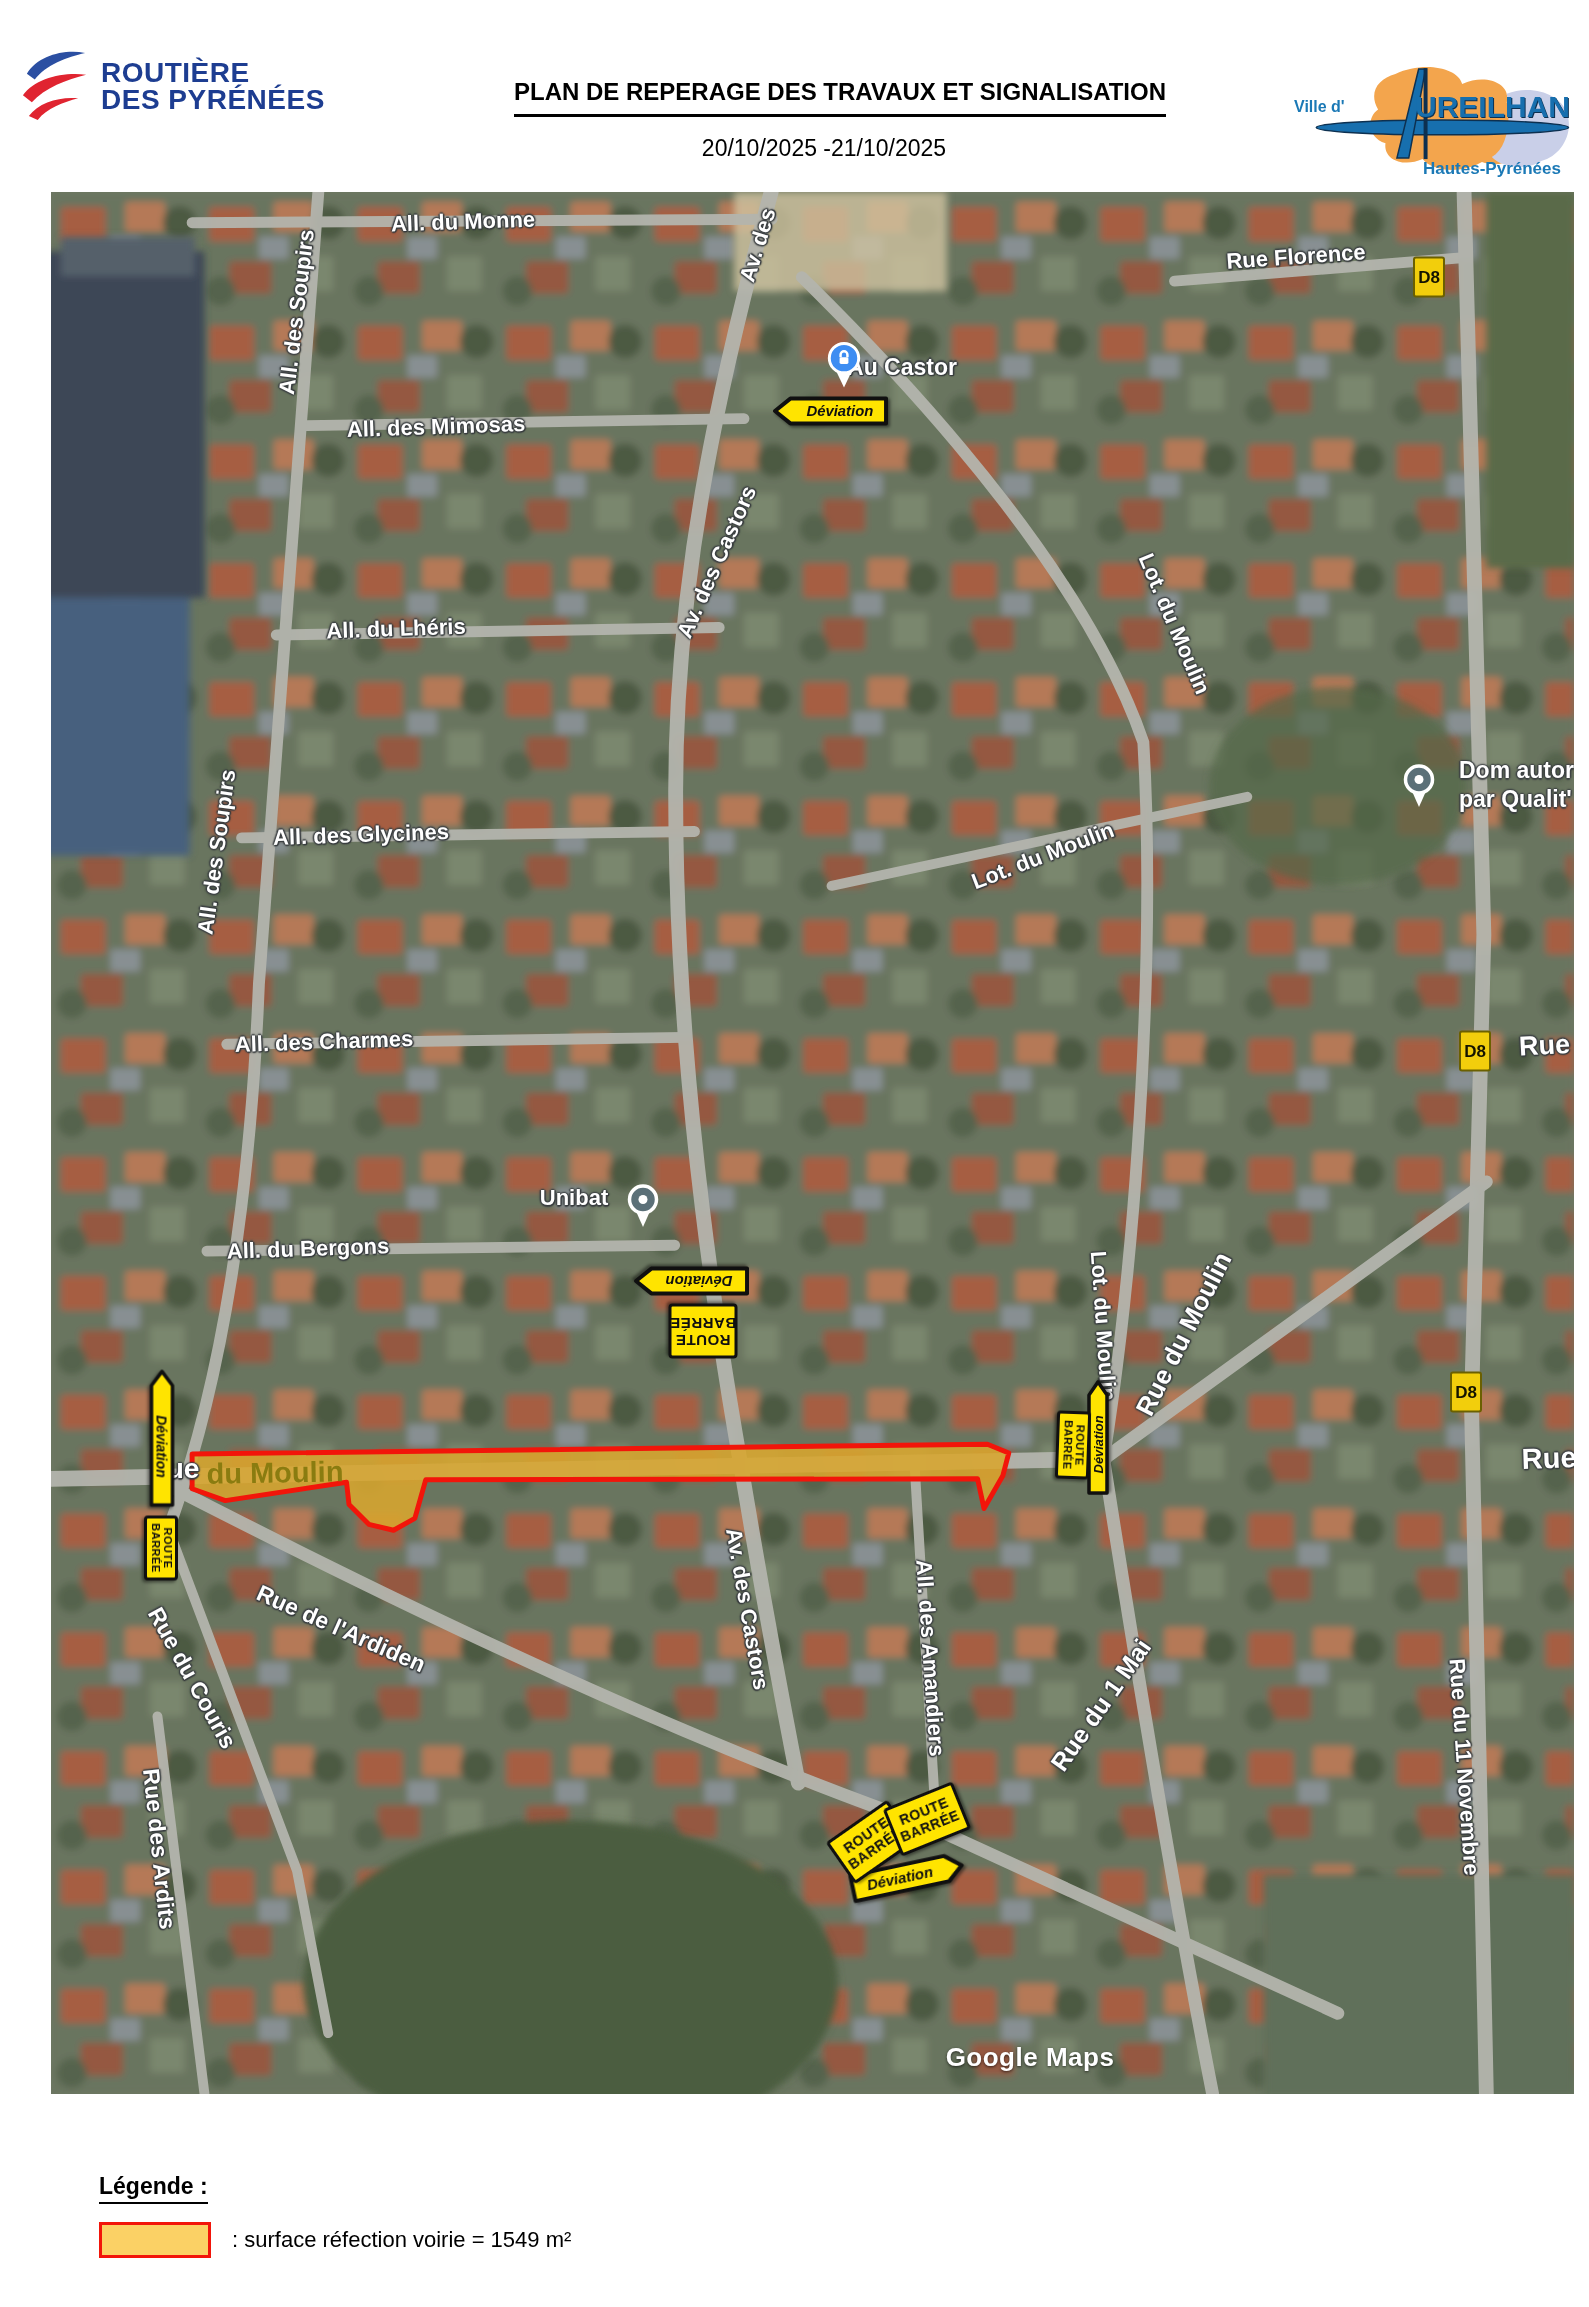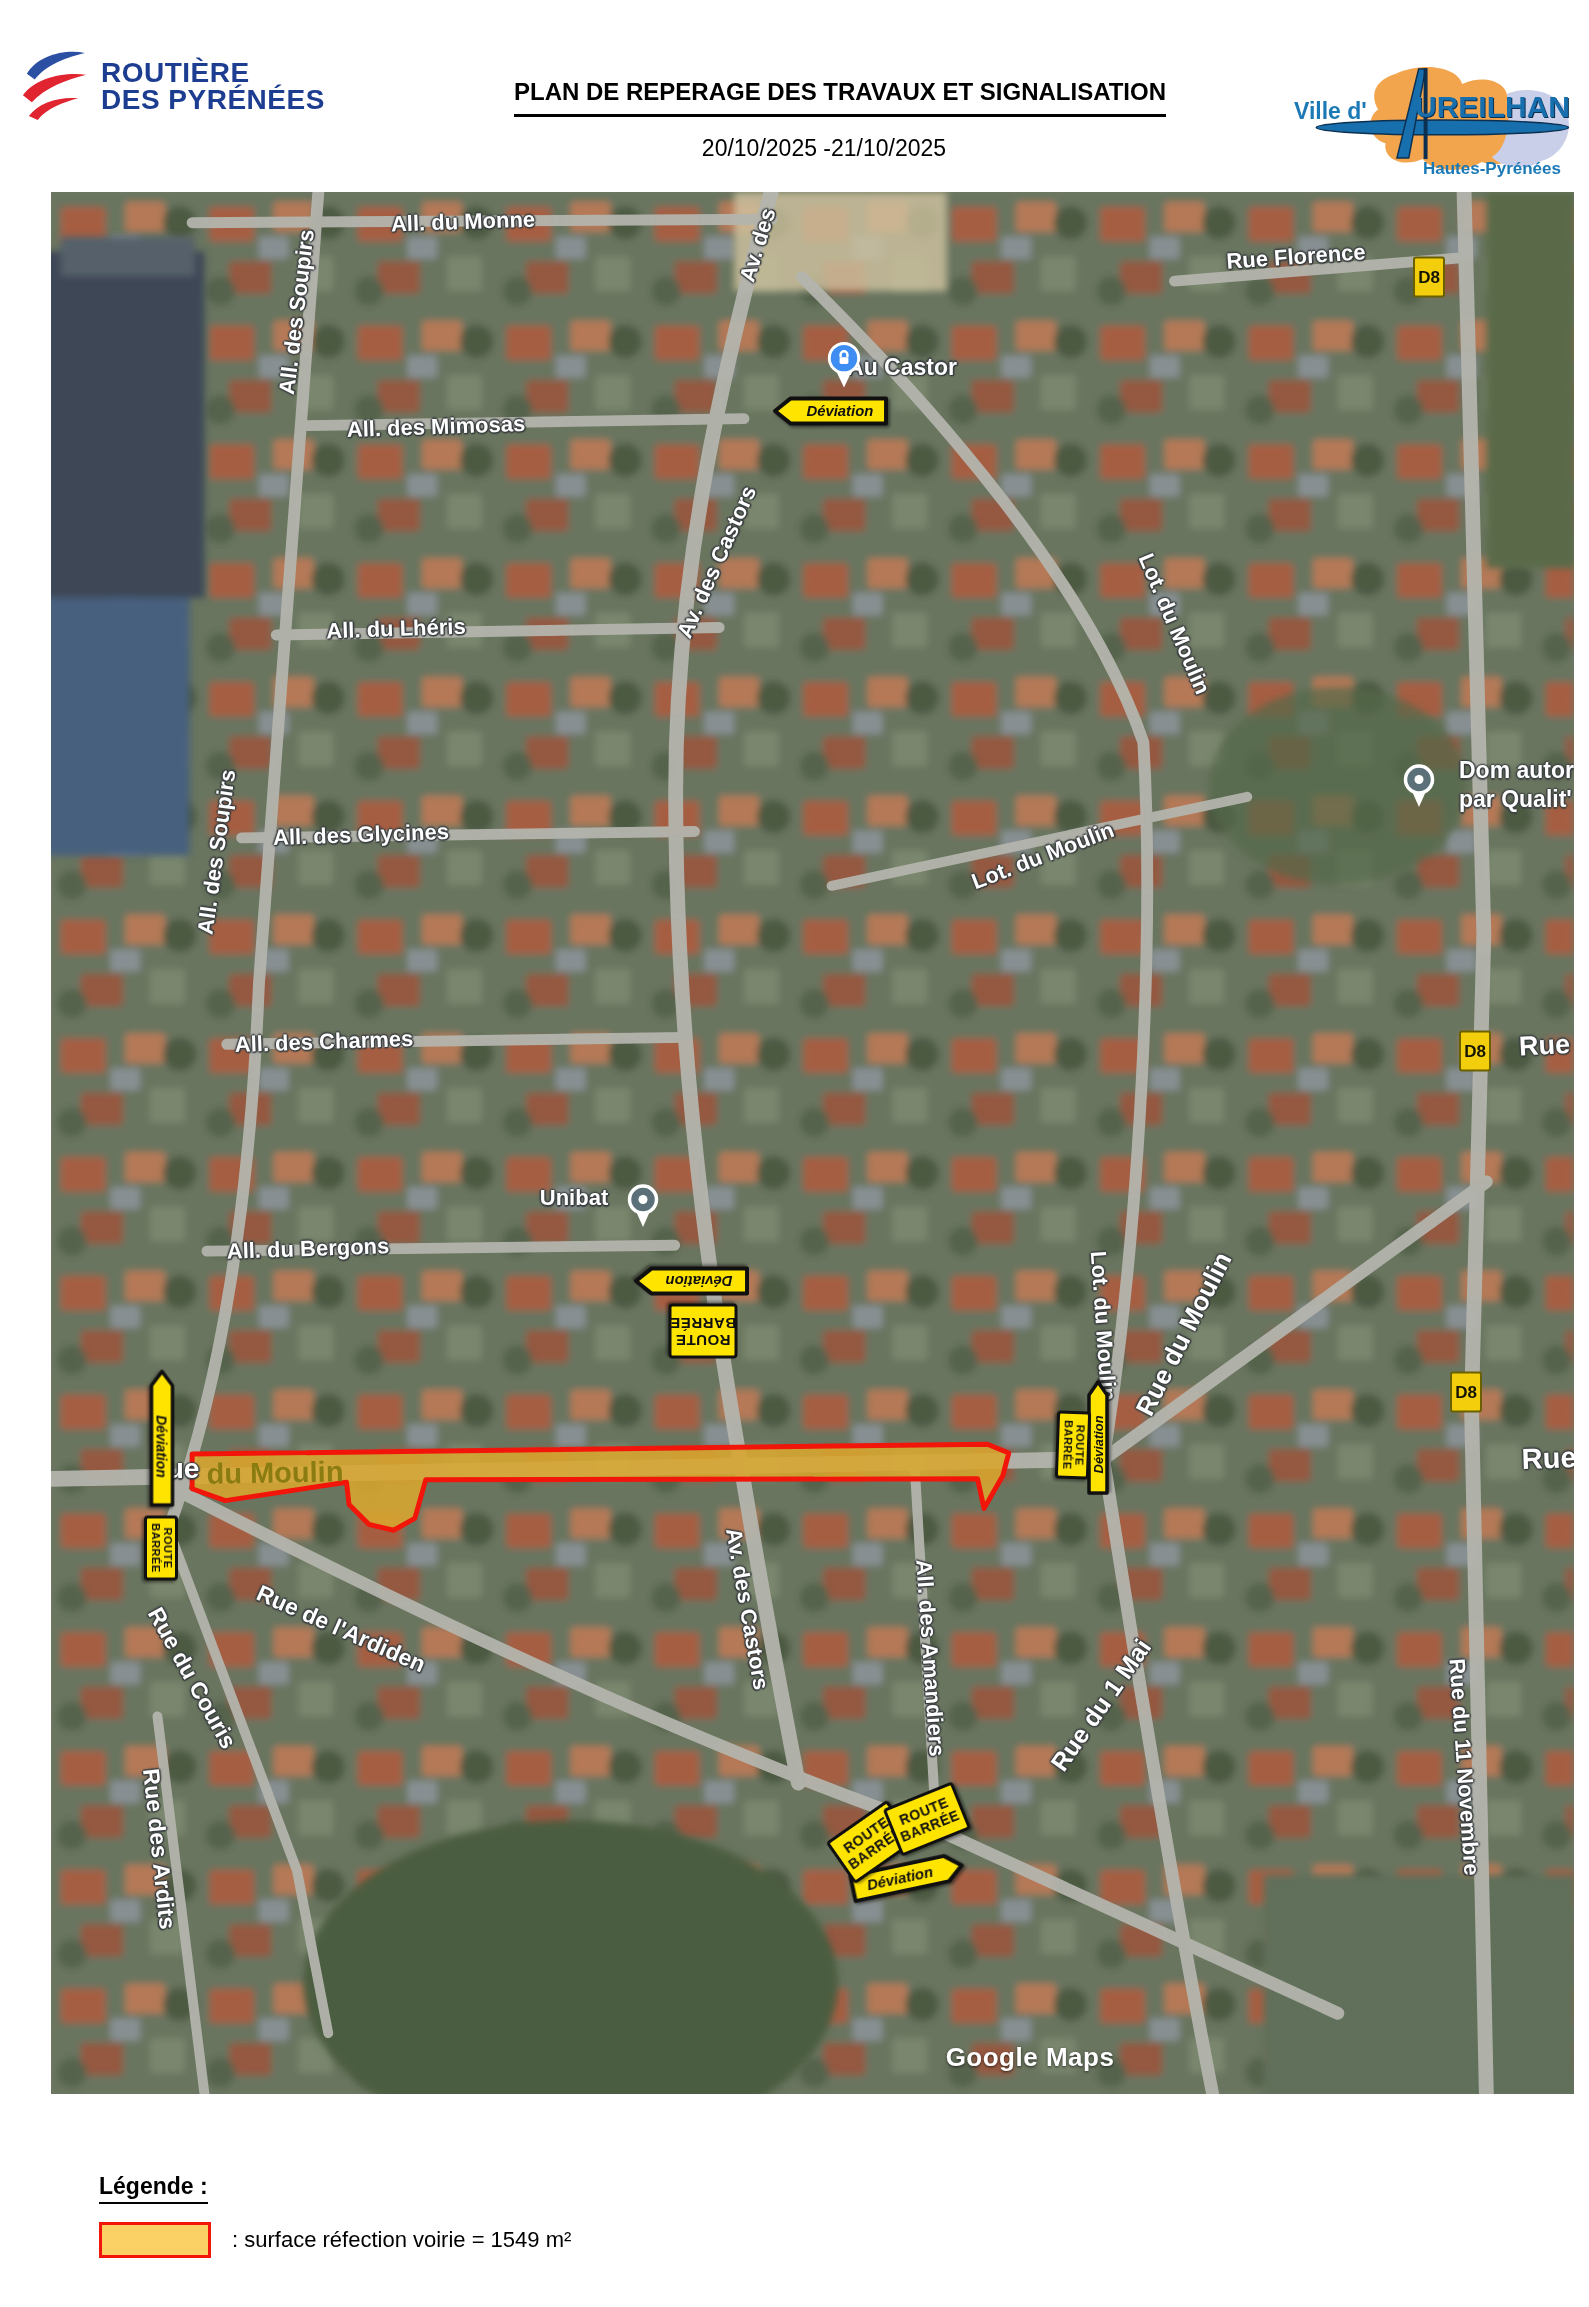--- a/index.html
+++ b/index.html
@@ -6,21 +6,21 @@
   #page{position:relative;width:1590px;height:2307px;background:#fff;overflow:hidden;}
 
   
   #header{position:absolute;left:0;top:0;width:1590px;height:249px;}
   #logo-routiere{position:absolute;left:18px;top:48px;display:flex;align-items:center;gap:9px;}
   #logo-routiere .rp-text{color:#1d3d91;font-weight:bold;font-size:28px;line-height:0.98;letter-spacing:0.5px;}
   #doc-title{position:absolute;left:460px;top:78px;width:728px;text-align:center;}
   #doc-title .t{display:inline-block;font-size:24px;font-weight:bold;color:#000;border-bottom:3.5px solid #000;padding-bottom:8px;white-space:nowrap;margin-left:32px;}
   #doc-date{position:absolute;left:460px;top:135px;width:728px;text-align:center;font-size:23px;color:#000;}
   #logo-ville{position:absolute;left:1294px;top:64px;width:277px;height:114px;}
-  #logo-ville .ville-prefix{position:absolute;left:0px;top:34px;font-size:23px;font-weight:bold;color:#1b79b6;}
+  #logo-ville .ville-prefix{position:absolute;left:0px;top:34px;font-size:16px;font-weight:bold;color:#1b79b6;}
   #logo-ville .ville-name{position:absolute;left:121px;top:26px;font-size:30px;font-weight:bold;color:#176fae;text-shadow:1px 1px 0 #0d3050;}
   #logo-ville .ville-sub{position:absolute;left:129px;top:79px;font-size:17px;font-weight:bold;color:#1b79b6;margin-top:16px;}
 
   
   #map{position:absolute;left:51px;top:192px;width:1523px;height:1902px;overflow:hidden;background:#6e7864;}
   #map svg.underlay{position:absolute;left:0;top:0;}
   .lbl{position:absolute;white-space:nowrap;font-weight:bold;color:#fff;font-size:22px;
        text-shadow:-1.5px 0 1.5px #3c4043,1.5px 0 1.5px #3c4043,0 -1.5px 1.5px #3c4043,0 1.5px 1.5px #3c4043,1px 1px 1px #2a2d2f;
        transform:translate(-50%,-50%) rotate(var(--r,0deg));}
   .lbl.olive{color:#8a7c10;text-shadow:none;}

